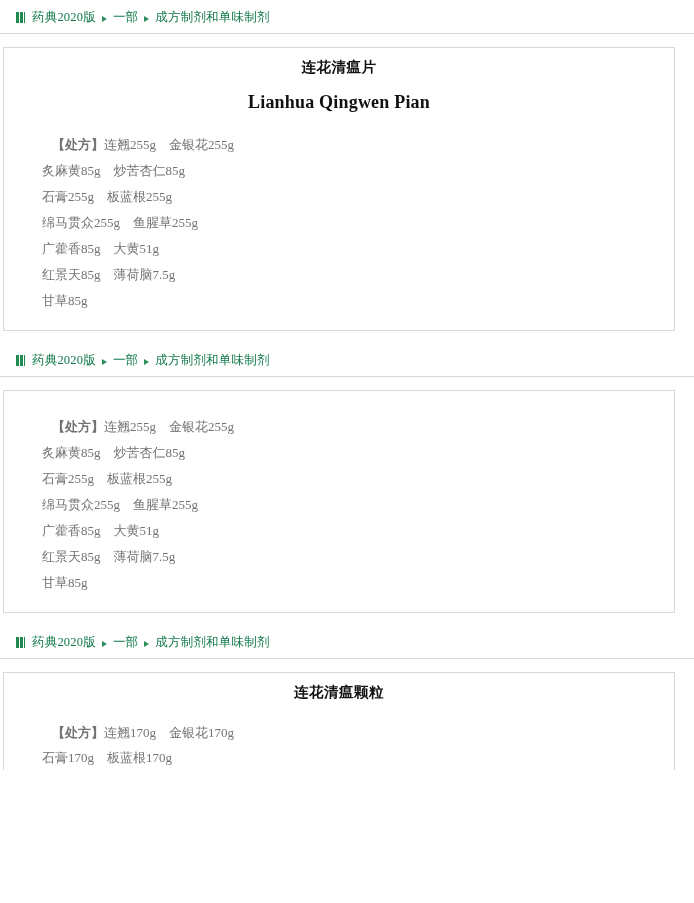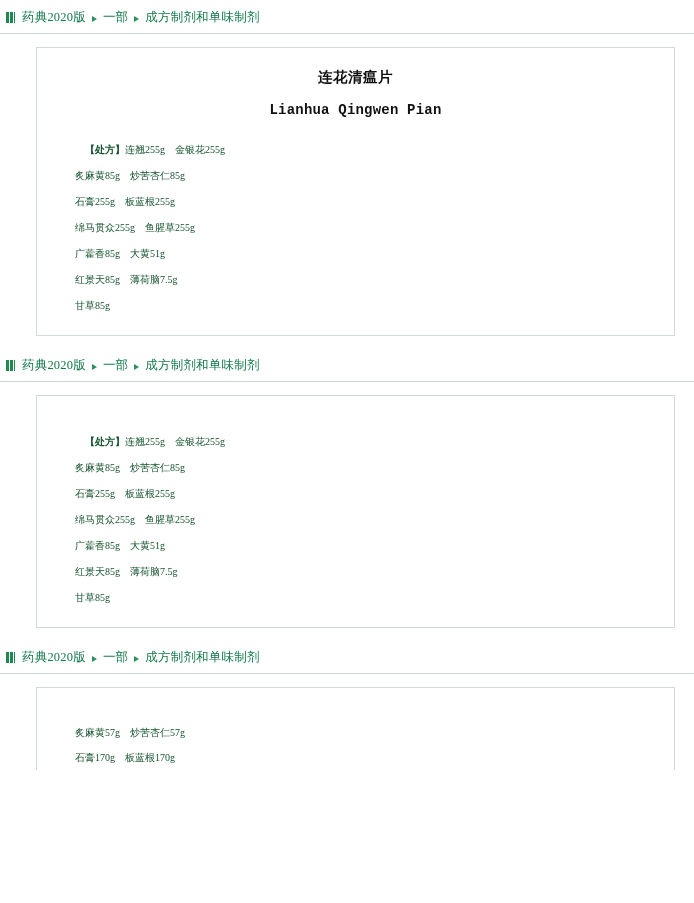--- a/index.html
+++ b/index.html
@@ -16,21 +16,21 @@
   }
   .page {
     width: 694px;
     padding: 0;
     box-sizing: border-box;
   }
   
   .breadcrumb {
     display: flex;
     align-items: center;
-    padding: 9px 0 7px 6px;
+    padding: 9px 0 7px 16px;
     border-bottom: 1px solid #cfd8d2;
     font-size: 12.5px;
     color: #0f7a4a;
     font-family: "Liberation Serif", "DejaVu Serif", serif;
   }
   .crumb-mark {
     display: inline-block;
     width: 9px;
     height: 11px;
     margin-right: 7px;
@@ -53,56 +53,56 @@
     height: 0;
     margin: 0 6px;
     border-left: 5px solid #2c8f5c;
     border-top: 3.5px solid transparent;
     border-bottom: 3.5px solid transparent;
     position: relative;
     top: 1px;
   }
   
   .card {
-    margin: 13px 19px 0 36px;
+    margin: 13px 19px 0 3px;
     border: 1px solid #d3dbd6;
     background: #fff;
-    padding: 14px 0 16px 0;
+    padding: 4px 0 16px 0;
     box-sizing: border-box;
   }
   .card.last {
     border-bottom: none;
     padding-bottom: 0;
     margin-bottom: 0;
   }
   .title-cn {
     text-align: center;
     font-size: 14.5px;
     font-weight: bold;
     color: #111;
     margin: 6px 0 0 0;
     letter-spacing: 0.5px;
   }
   .title-py {
     text-align: center;
-    font-size: 14px;
+    font-size: 18px;
     font-weight: bold;
     color: #111;
     margin: 15px 0 0 0;
-    font-family: Liberation Mono, monospace;
+    font-family: Liberation Serif, serif;
     letter-spacing: 0.2px;
   }
   .body {
     margin-top: 19px;
     padding: 0 28px 0 38px;
   }
   .line {
-    font-size: 10px;
+    font-size: 13px;
     line-height: 26px;
-    color: #14532d;
+    color: #737373;
     white-space: pre;
   }
   .line.first {
     text-indent: 10px;
   }
   .label {
     font-weight: bold;
   }
   .tight .line {
     line-height: 24.5px;
@@ -164,21 +164,22 @@
   <div class="breadcrumb">
     <span class="crumb-mark"></span>
     <span class="crumb-text">药典2020版</span>
     <span class="crumb-sep"></span>
     <span class="crumb-text">一部</span>
     <span class="crumb-sep"></span>
     <span class="crumb-text">成方制剂和单味制剂</span>
   </div>
 
   <div class="card last tight">
+    <div class="title-cn">连花清瘟颗粒</div>
     <div class="body">
-      <div class="line">炙麻黄57g 炒苦杏仁57g</div>
+      <div class="line first"><span class="label">【处方】</span><span>连翘170g 金银花170g</span></div>
       <div class="line">石膏170g 板蓝根170g</div>
 
     </div>
 
   </div>
 
 </div>
 
 </body></html>

